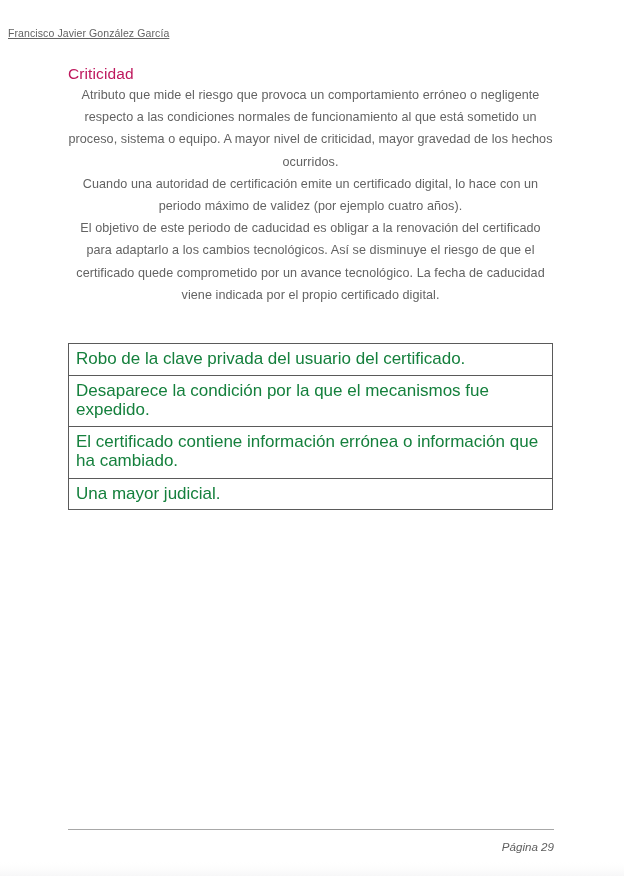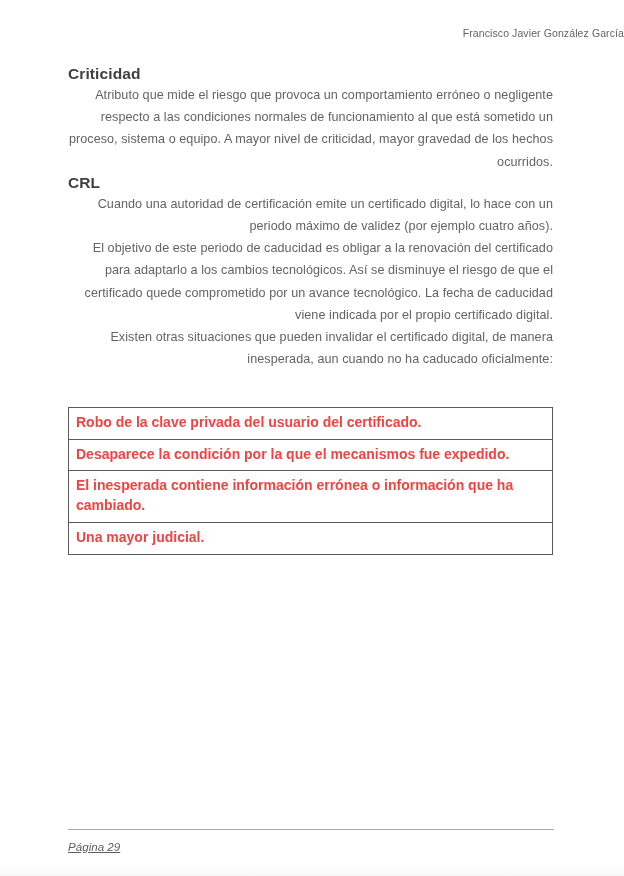--- a/index.html
+++ b/index.html
@@ -34,131 +34,129 @@
     height: 14px;
     background: linear-gradient(to bottom, #ffffff 0%, #fdfdfd 45%, #f7f7f8 100%);
     pointer-events: none;
   }
 
   .running-header {
     position: absolute;
     top: 26px;
     left: 8px;
     right: 0;
-    text-align: right;
+    text-align: left;
     font-size: 10.5px;
     line-height: 14px;
     color: #636363;
     letter-spacing: 0.1px;
+    text-decoration: underline;
   }
 
   .content {
     position: absolute;
     left: 68px;
     top: 64px;
     width: 485px;
   }
 
   h2.section-heading {
     font-size: 15.5px;
     line-height: 20px;
-    font-weight: bold;
-    color: #404040;
+    font-weight: normal;
+    color: #be185d;
     margin: 0 0 0 0;
     letter-spacing: 0.1px;
   }
 
   .h-criticidad { margin-top: 6px; }
   .h-crl { margin-top: 29px; }
 
   p.body-text {
     font-size: 12.6px;
     line-height: 22.2px;
     color: #636363;
     margin: 0;
     letter-spacing: 0.005em;
-    text-align: right;
+    text-align: center;
   }
 
   .p-gap-after-heading { margin-top: 20px; }
   .p-gap { margin-top: 18px; }
 
   table.doc-table {
     border-collapse: collapse;
     width: 485px;
     margin-top: 37px;
     border: 1.4px solid #4a4a4a;
     table-layout: fixed;
   }
   table.doc-table td {
     border: 1px solid #5a5a5a;
     padding: 5px 6px 6px 7px;
-    font-size: 14px;
+    font-size: 17px;
     line-height: 19.5px;
-    color: #ef4444;
+    color: #15803d;
     vertical-align: top;
-    font-weight: bold;
   }
   table.doc-table td.row-tall {
     padding-bottom: 7px;
   }
 
   .after-table { margin-top: 25px; }
 
   .footer {
     position: absolute;
     left: 68px;
     width: 486px;
     bottom: 22px;
   }
   .footer-rule {
     border: 0;
     border-top: 1px solid #a8a8a8;
     margin: 0 0 10px 0;
     width: 100%;
   }
   .footer-page-number {
+    text-align: right;
     font-size: 11.6px;
     font-style: italic;
     color: #5e5e5e;
     line-height: 14px;
-    text-decoration: underline;
   }
 </style>
 </head>
 <body>
 
 <div class="page">
 
   <div class="running-header">Francisco Javier González García</div>
 
   <div class="content">
 
     <h2 class="section-heading h-criticidad">Criticidad</h2>
 
     <p class="body-text p-gap-after-heading">Atributo que mide el riesgo que provoca un comportamiento erróneo o negligente respecto a las condiciones normales de funcionamiento al que está sometido un proceso, sistema o equipo. A mayor nivel de criticidad, mayor gravedad de los hechos ocurridos.</p>
 
-    <h2 class="section-heading h-crl">CRL</h2>
 
     <p class="body-text p-gap-after-heading">Cuando una autoridad de certificación emite un certificado digital, lo hace con un periodo máximo de validez (por ejemplo cuatro años).</p>
 
     <p class="body-text p-gap">El objetivo de este periodo de caducidad es obligar a la renovación del certificado para adaptarlo a los cambios tecnológicos. Así se disminuye el riesgo de que el certificado quede comprometido por un avance tecnológico. La fecha de caducidad viene indicada por el propio certificado digital.</p>
 
-    <p class="body-text p-gap">Existen otras situaciones que pueden invalidar el certificado digital, de manera inesperada, aun cuando no ha caducado oficialmente:</p>
 
     <table class="doc-table">
       <tbody>
         <tr>
           <td>Robo de la clave privada del usuario del certificado.</td>
         </tr>
         <tr>
           <td>Desaparece la condición por la que el mecanismos fue expedido.</td>
         </tr>
         <tr>
-          <td class="row-tall">El inesperada contiene información errónea o información que ha cambiado.</td>
+          <td class="row-tall">El certificado contiene información errónea o información que ha cambiado.</td>
         </tr>
         <tr>
           <td>Una mayor judicial.</td>
         </tr>
       </tbody>
     </table>
 
 
   </div>
 

